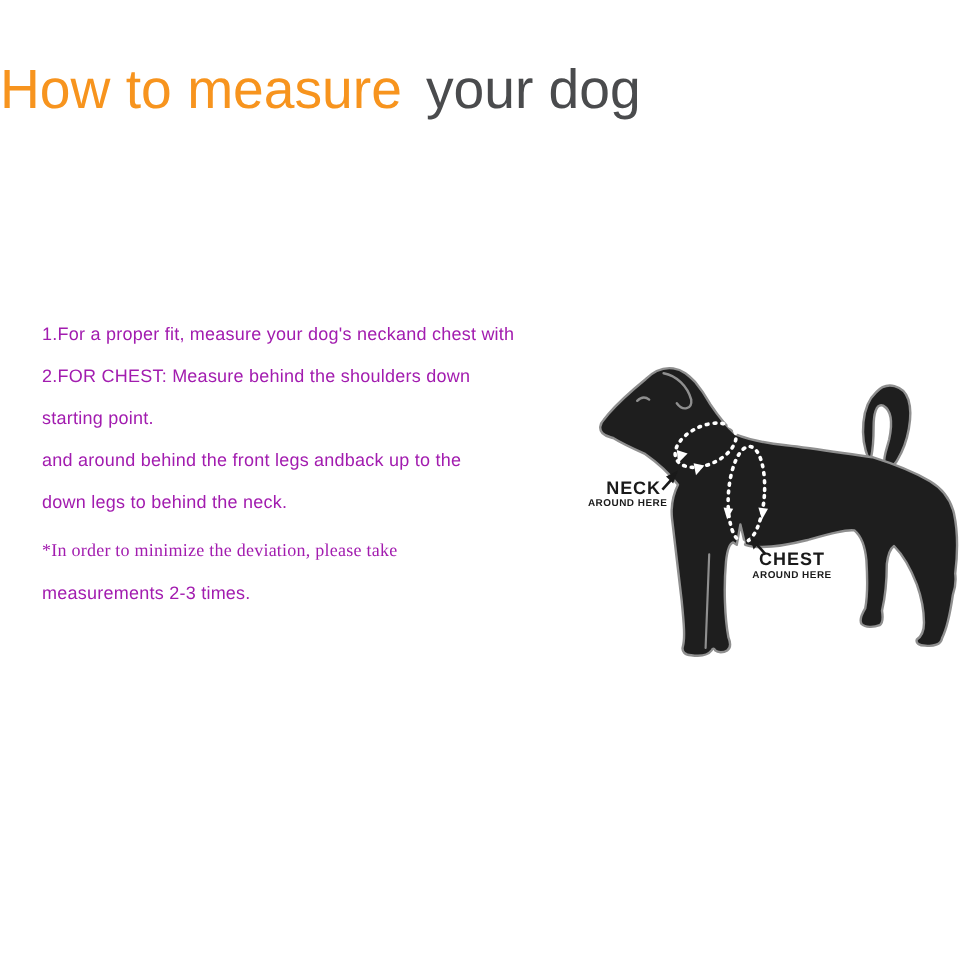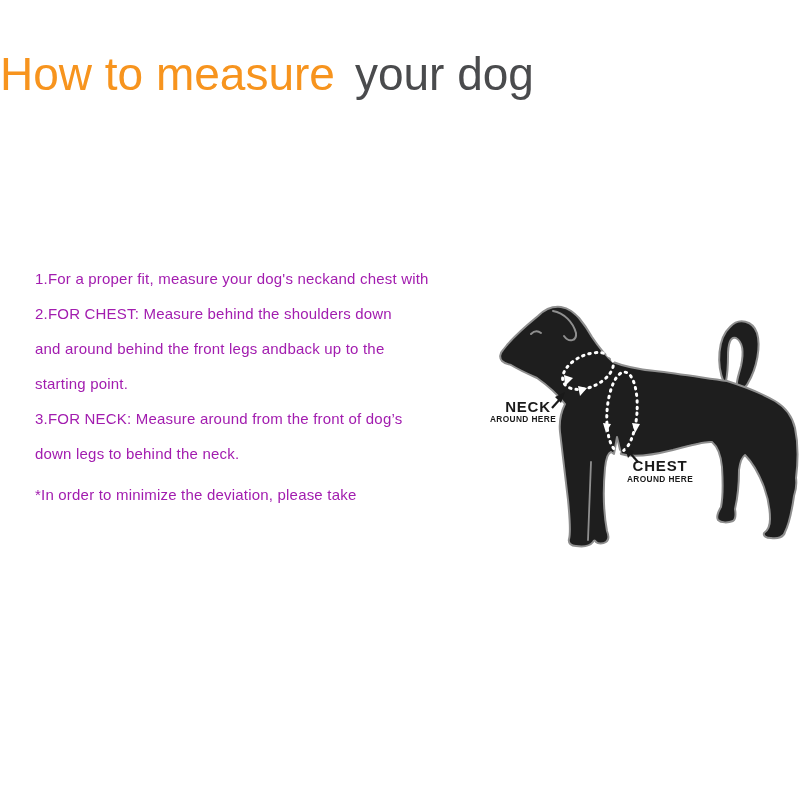--- a/index.html
+++ b/index.html
@@ -12,39 +12,39 @@
     font-size:46px;line-height:52px;color:#4A4B4D;white-space:nowrap;
   }
   .title .hl{color:#F7941E;}
   .title .rest{margin-left:20px;}
   .copy{
     position:absolute;left:35px;top:261px;width:540px;
     font-size:15px;line-height:35px;color:#a21caf;
     letter-spacing:0.2px;white-space:nowrap;
   }
   .copy .line{height:35px;}
-  .copy .note-gap{margin-top:6px;}
+  .copy .note-gap{margin-top:6px;font-family:Liberation Serif, serif;}
   .dog-svg{position:absolute;left:485px;top:300px;width:315px;height:255px;}
   .svg-label{font-family:"Liberation Sans", sans-serif;font-weight:bold;fill:#1A1A1A;}
 </style>
 </head>
 <body>
 
 <div class="title">
   <span class="hl">How to measure</span><span class="rest">your dog</span>
 </div>
 
 <div class="copy">
   <div class="line">1.For a proper fit, measure your dog's neckand chest with</div>
   <div class="line">2.FOR CHEST: Measure behind the shoulders down</div>
+  <div class="line">starting point.</div>
   <div class="line">and around behind the front legs andback up to the</div>
-  <div class="line">starting point.</div>
-  <div class="line">3.FOR NECK: Measure around from the front of dog’s</div>
   <div class="line">down legs to behind the neck.</div>
   <div class="line note-gap">*In order to minimize the deviation, please take</div>
+  <div class="line">measurements 2-3 times.</div>
 </div>
 
 <svg class="dog-svg" viewBox="-10 0 315 255" xmlns="http://www.w3.org/2000/svg">
 
   <path d="M 229,83
            C 221,64 223,38 235,27
            C 244,17 258,21 262,33
            C 266,46 262,68 253,83
            C 250,89 244,91 242,86
            C 241,81 244,74 246,66

